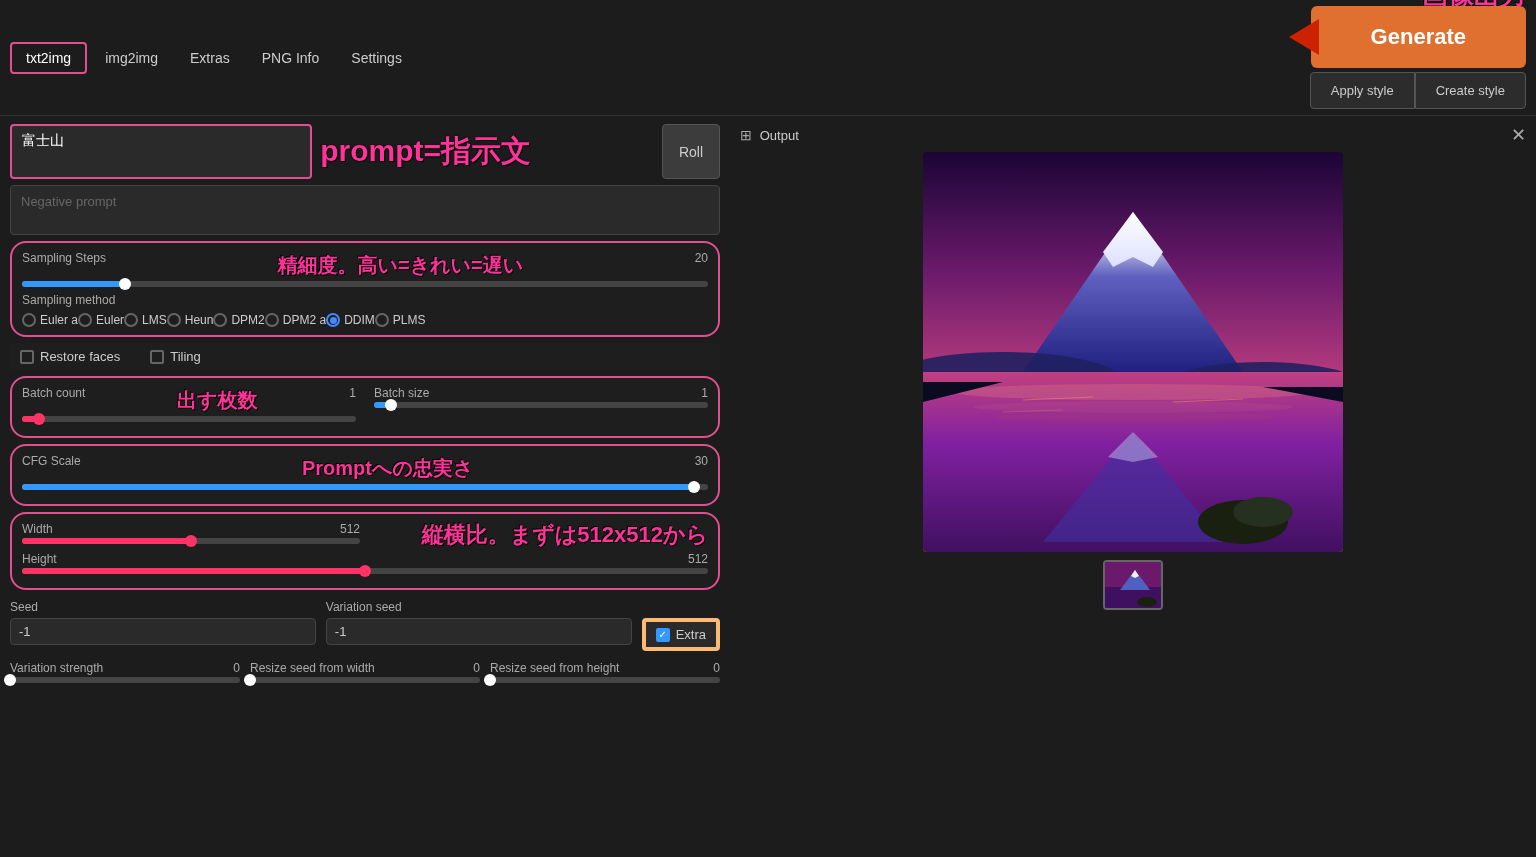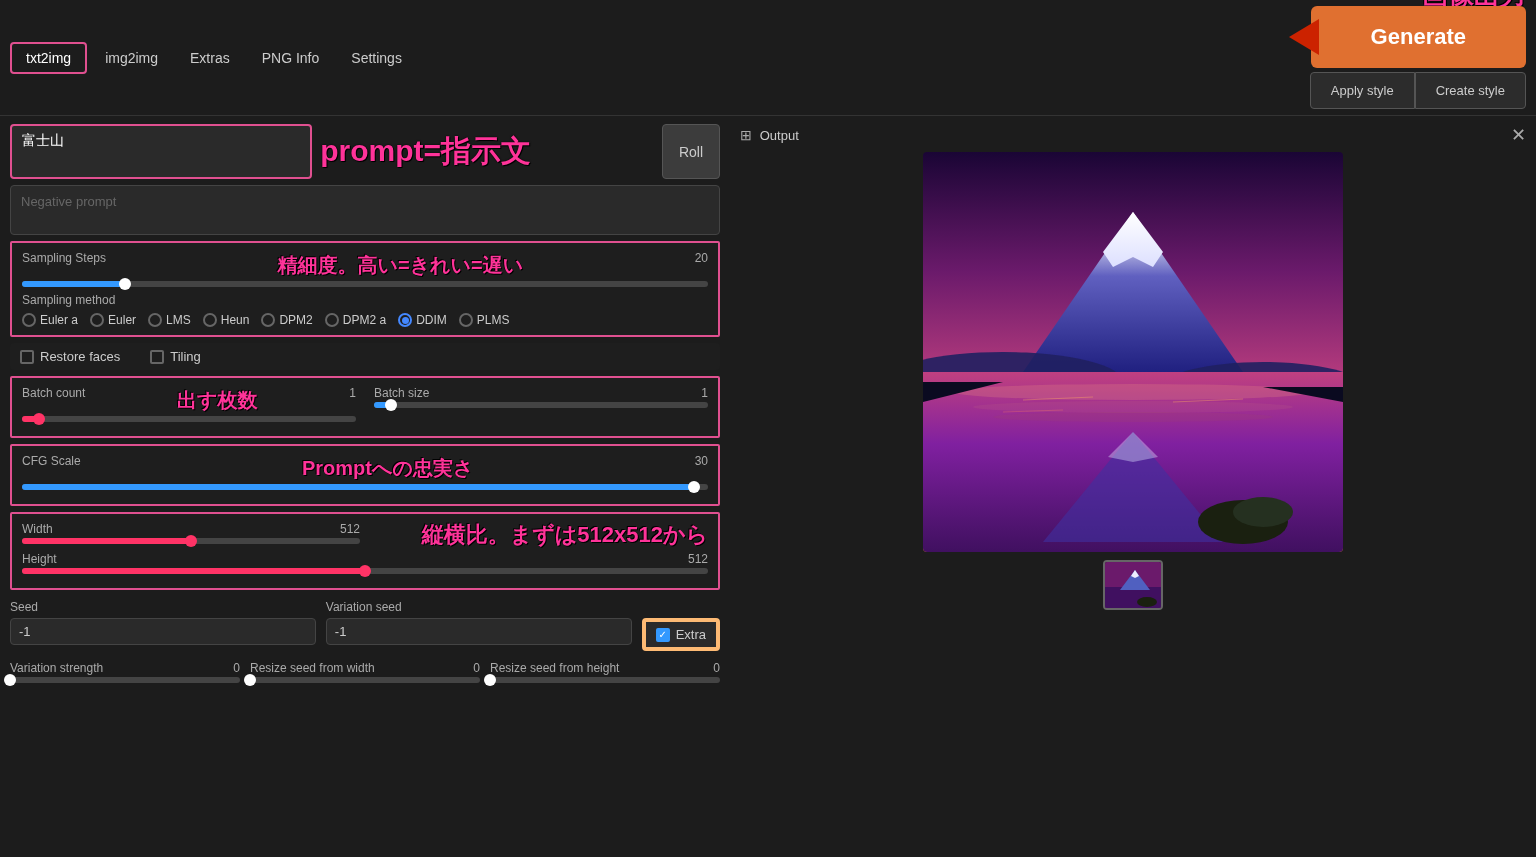--- a/index.html
+++ b/index.html
@@ -125,40 +125,39 @@
       border: 1px solid #555;
       color: #ccc;
       padding: 10px 20px;
       cursor: pointer;
       font-size: 13px;
     }
     .style-btn:first-child { border-radius: 4px 0 0 4px; }
     .style-btn:last-child { border-radius: 0 4px 4px 0; }
     .section-box {
       border: 2px solid #e05090;
-      border-radius: 2px;
+      border-radius: 16px;
       padding: 8px 10px;
       background: #1e1e1e;
     }
     .section-label {
       font-size: 12px;
       color: #aaa;
       margin-bottom: 4px;
     }
     .annotation-text {
       font-size: 20px;
       font-weight: bold;
       color: #ff3399;
       text-shadow: 1px 1px 0 #000, -1px -1px 0 #000;
       line-height: 1.2;
       margin: 2px 0;
     }
     .sampling-methods {
       display: flex;
-      gap: 12px;
       flex-wrap: wrap;
       margin-top: 6px;
     }
     .radio-item {
       display: flex;
       align-items: center;
       gap: 4px;
       color: #ccc;
       font-size: 12px;
       cursor: pointer;

